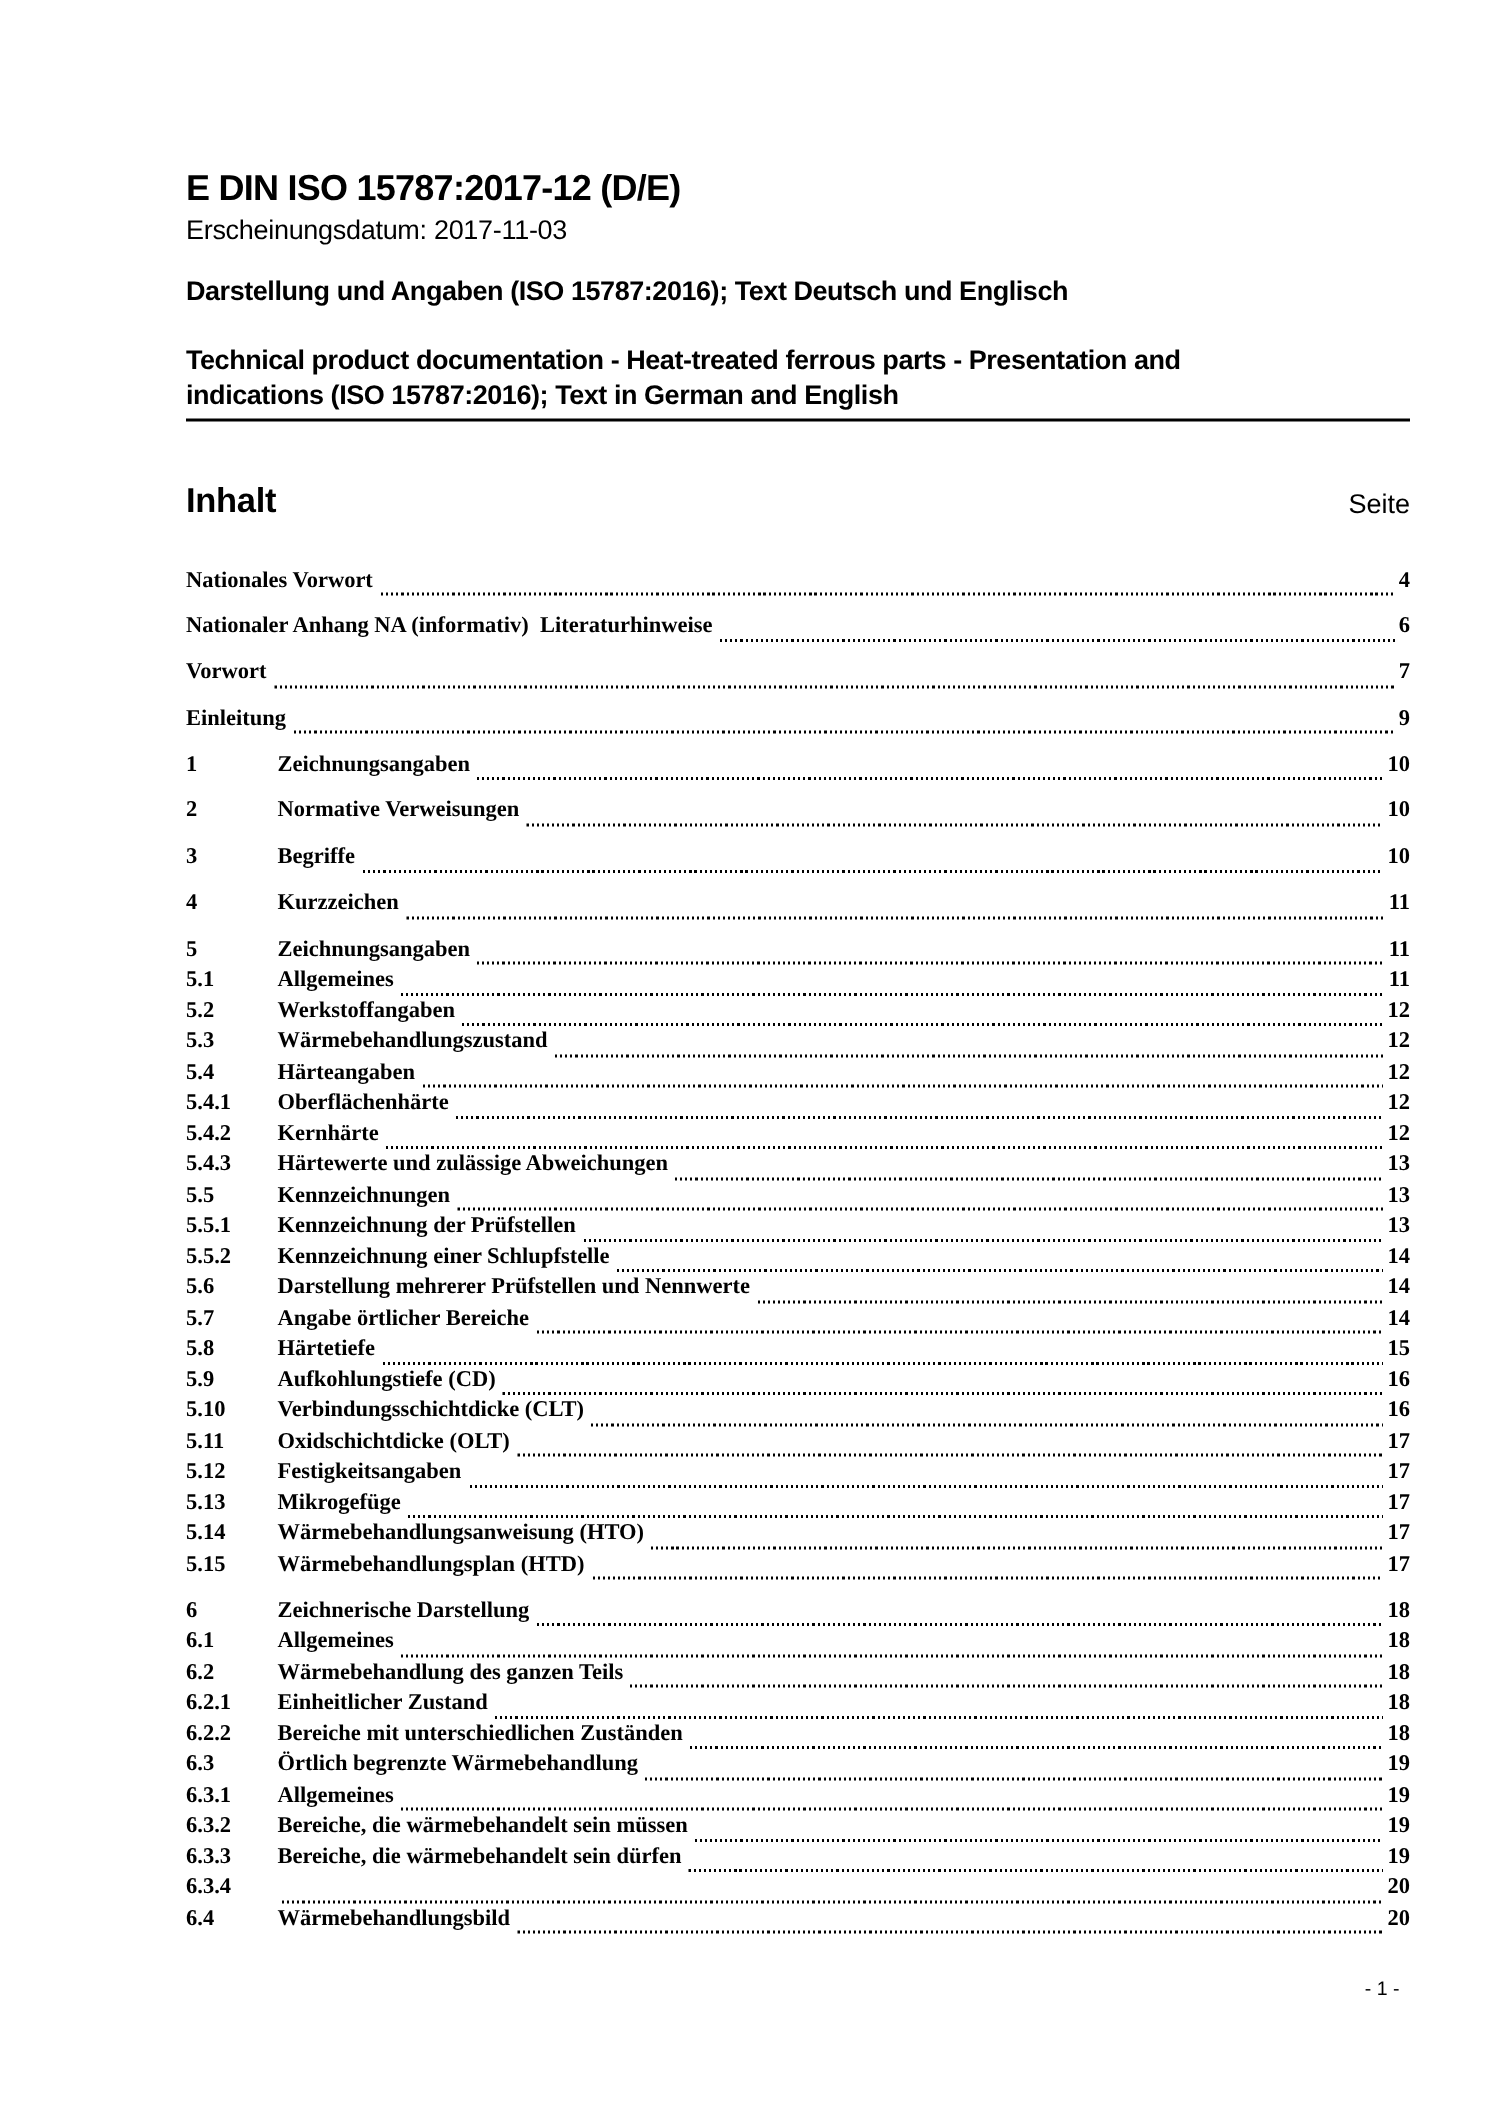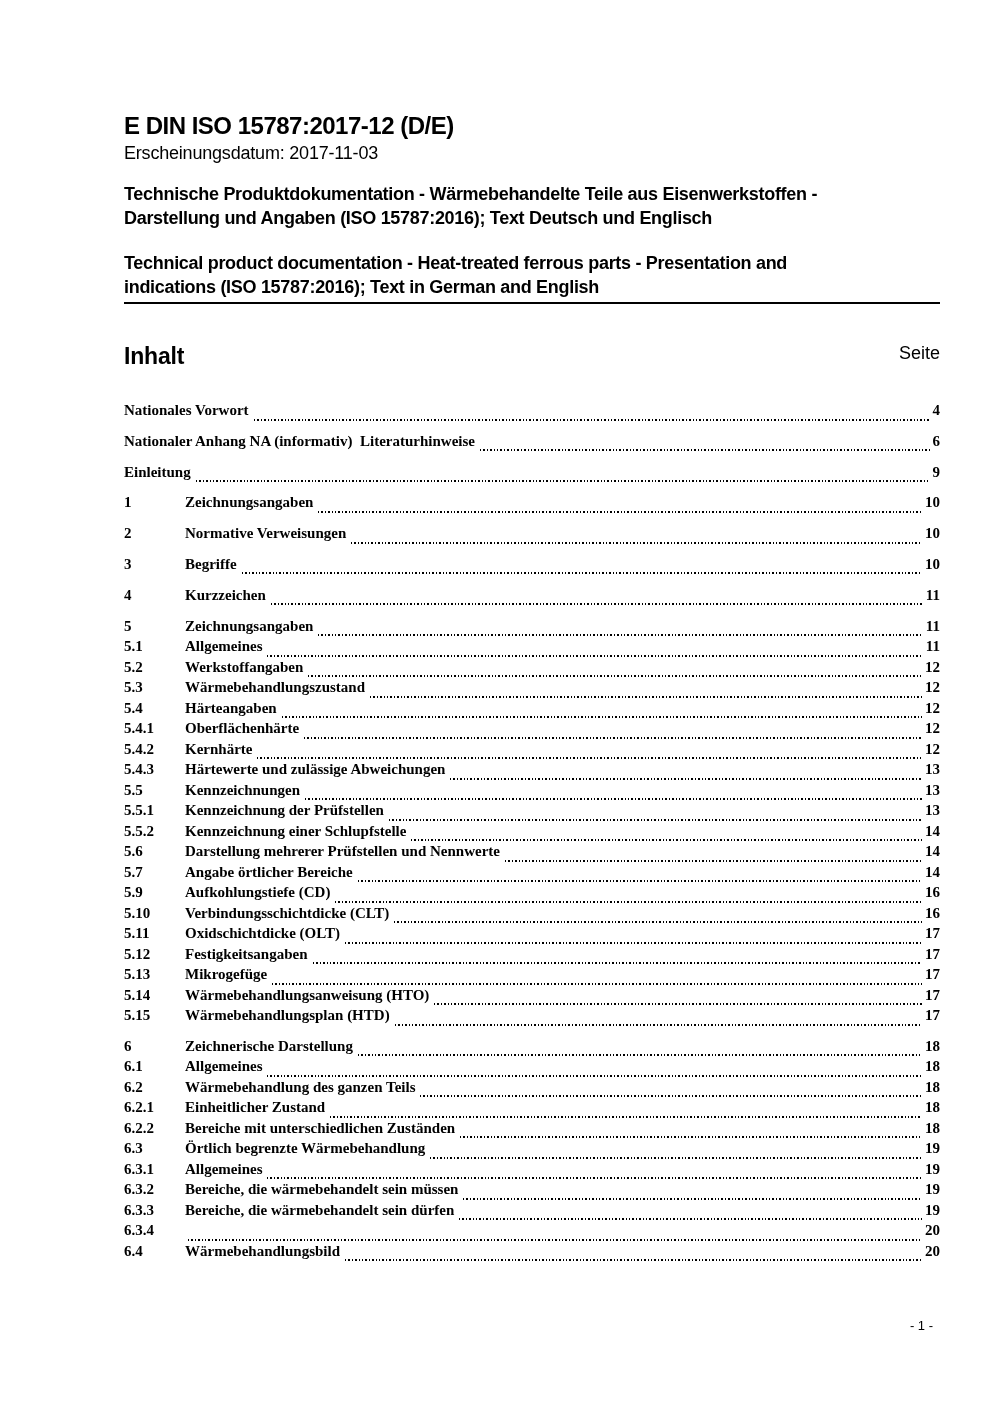--- a/index.html
+++ b/index.html
@@ -47,21 +47,21 @@
   .title-en { margin-top: 22px; }
   .rule {
     border: 0;
     border-top: 2px solid #000000;
     margin: 3px 0 0 0;
     width: 100%;
   }
   .toc-header {
     display: flex;
     justify-content: space-between;
-    align-items: flex-start;
+    align-items: flex-end;
     margin-top: 39px;
   }
   .toc-heading {
     font-size: 23px;
     font-weight: bold;
     letter-spacing: -0.2px;
   }
   .seite-label {
     font-size: 18px;
     font-weight: normal;
@@ -113,21 +113,20 @@
 <body>
 
 <div class="page">
   <div class="content">
 
     <div class="doc-number">E DIN ISO 15787:2017-12 (D/E)</div>
 
     <div class="release-line">Erscheinungsdatum: 2017-11-03</div>
 
     <div class="title-block title-de">
-        <div>Technische Produktdokumentation - Wärmebehandelte Teile aus Eisenwerkstoffen -</div>
         <div>Darstellung und Angaben (ISO 15787:2016); Text Deutsch und Englisch</div>
       </div>
 
     <div class="title-block title-en">
         <div>Technical product documentation - Heat-treated ferrous parts - Presentation and</div>
         <div>indications (ISO 15787:2016); Text in German and English</div>
       </div>
 
     <hr class="rule">
 
@@ -146,20 +145,27 @@
         </div>
         <div class="toc-group">
           <div class="toc-row">
             <span class="toc-title">Nationaler Anhang NA (informativ)&nbsp; Literaturhinweise</span>
             <span class="toc-leader"></span>
             <span class="toc-page">6</span>
           </div>
         </div>
         <div class="toc-group">
           <div class="toc-row">
+            <span class="toc-title">Vorwort</span>
+            <span class="toc-leader"></span>
+            <span class="toc-page">7</span>
+          </div>
+        </div>
+        <div class="toc-group">
+          <div class="toc-row">
             <span class="toc-title">Einleitung</span>
             <span class="toc-leader"></span>
             <span class="toc-page">9</span>
           </div>
         </div>
         <div class="toc-group">
           <div class="toc-row">
             <span class="toc-num">1</span>
             <span class="toc-title">Zeichnungsangaben</span>
             <span class="toc-leader"></span>
@@ -263,20 +269,26 @@
             <span class="toc-leader"></span>
             <span class="toc-page">14</span>
           </div>
           <div class="toc-row">
             <span class="toc-num">5.7</span>
             <span class="toc-title">Angabe örtlicher Bereiche</span>
             <span class="toc-leader"></span>
             <span class="toc-page">14</span>
           </div>
           <div class="toc-row">
+            <span class="toc-num">5.8</span>
+            <span class="toc-title">Härtetiefe</span>
+            <span class="toc-leader"></span>
+            <span class="toc-page">15</span>
+          </div>
+          <div class="toc-row">
             <span class="toc-num">5.9</span>
             <span class="toc-title">Aufkohlungstiefe (CD)</span>
             <span class="toc-leader"></span>
             <span class="toc-page">16</span>
           </div>
           <div class="toc-row">
             <span class="toc-num">5.10</span>
             <span class="toc-title">Verbindungsschichtdicke (CLT)</span>
             <span class="toc-leader"></span>
             <span class="toc-page">16</span>

